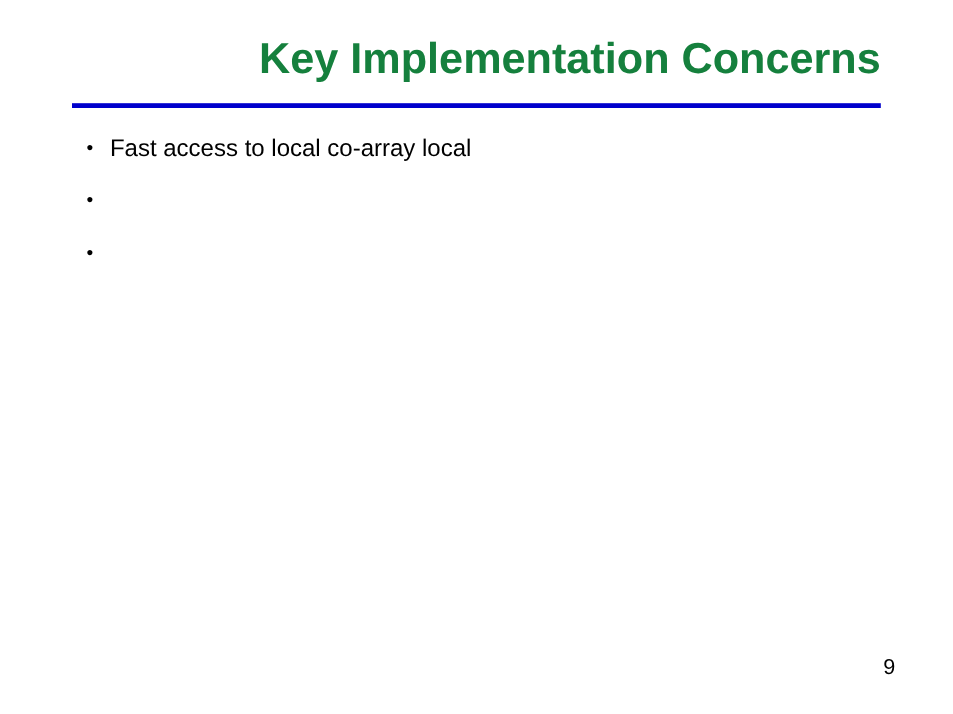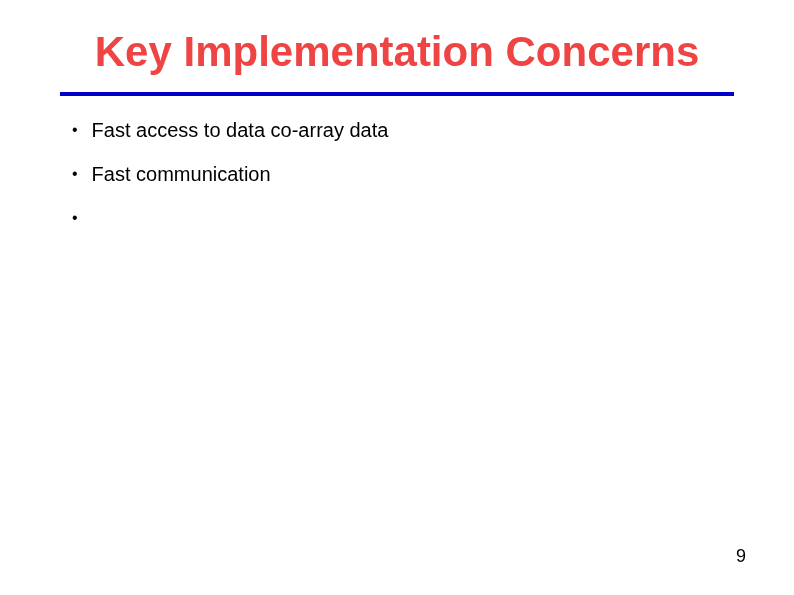--- a/index.html
+++ b/index.html
@@ -15,24 +15,24 @@
       position: relative;
       overflow: hidden;
     }
     .slide {
       width: 100%;
       height: 100%;
       padding: 0;
       position: relative;
     }
     .title {
-      color: #ef4444;
-      font-size: 42px;
+      color: #15803d;
+      font-size: 36px;
       font-weight: bold;
-      text-align: center;
+      text-align: right;
       padding-top: 28px;
       padding-bottom: 12px;
       margin-left: 60px;
       margin-right: 60px;
       letter-spacing: 0px;
     }
     .divider {
       border: none;
       border-top: 4px solid #0000cc;
       margin-left: 60px;
@@ -69,24 +69,23 @@
   </style>
 </head>
 <body>
 
 <div class="slide">
   <h1 class="title">Key Implementation Concerns</h1>
   <hr class="divider">
   <div class="content">
     <div class="bullet-item">
       <span class="bullet-marker">•</span>
-      <span class="bullet-text">Fast access to data co-array data</span>
+      <span class="bullet-text">Fast access to local co-array local</span>
     </div>
     <div class="bullet-item">
       <span class="bullet-marker">•</span>
-      <span class="bullet-text">Fast communication</span>
     </div>
     <div class="bullet-item">
       <span class="bullet-marker">•</span>
     </div>
   </div>
   <div class="page-number">9</div>
 </div>
 
 </body></html>

